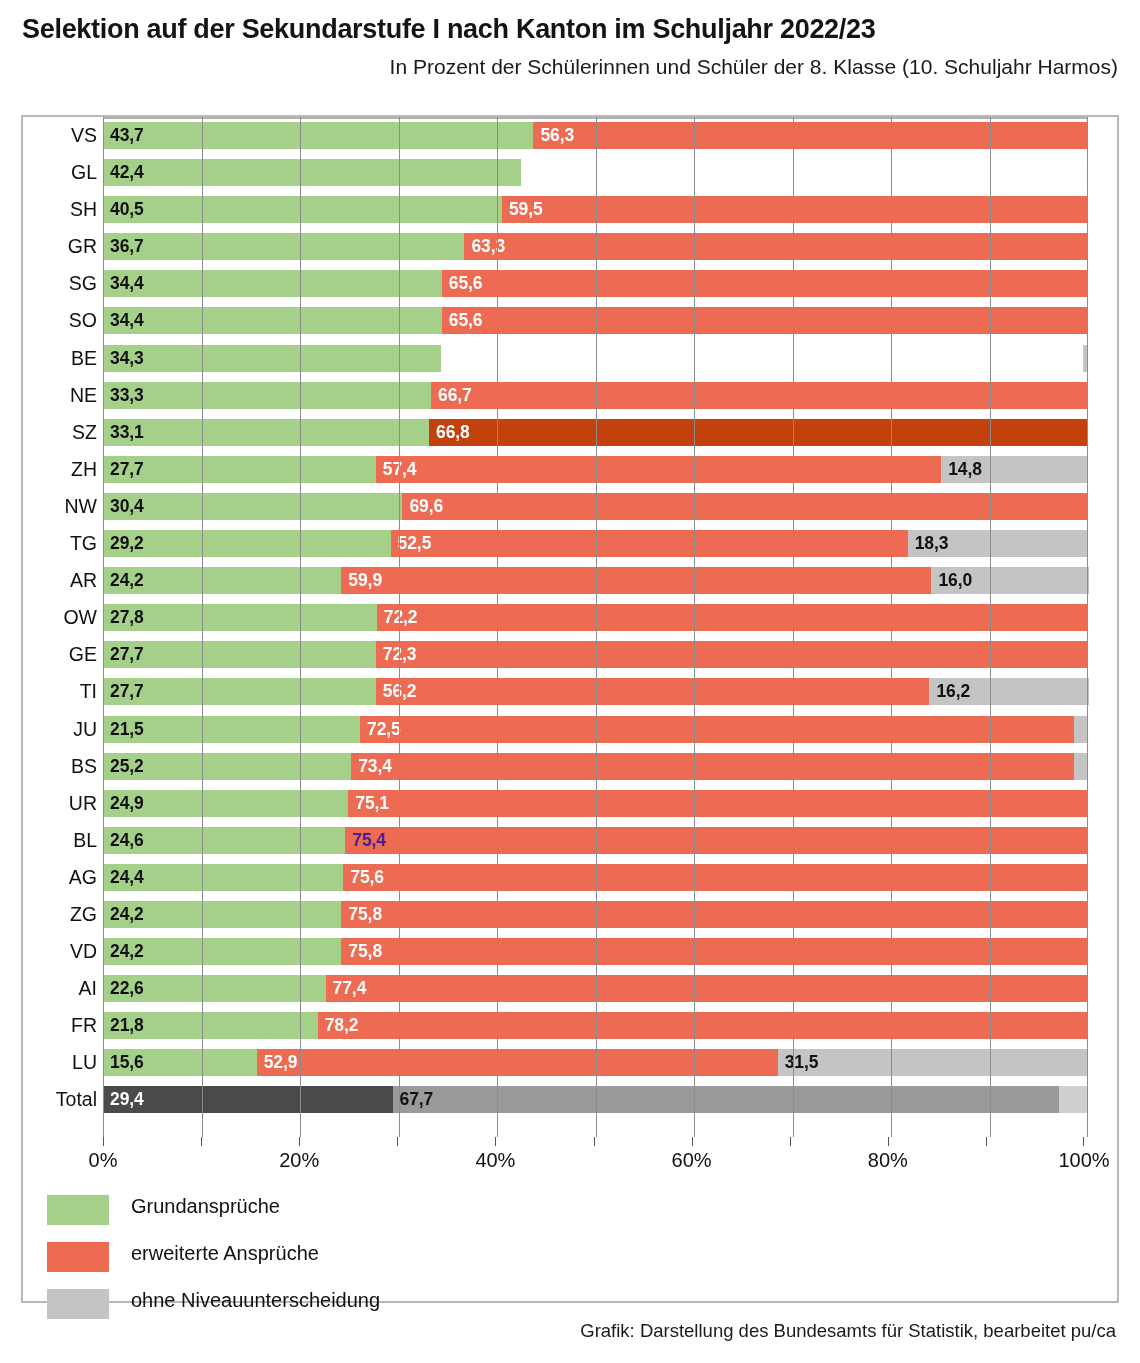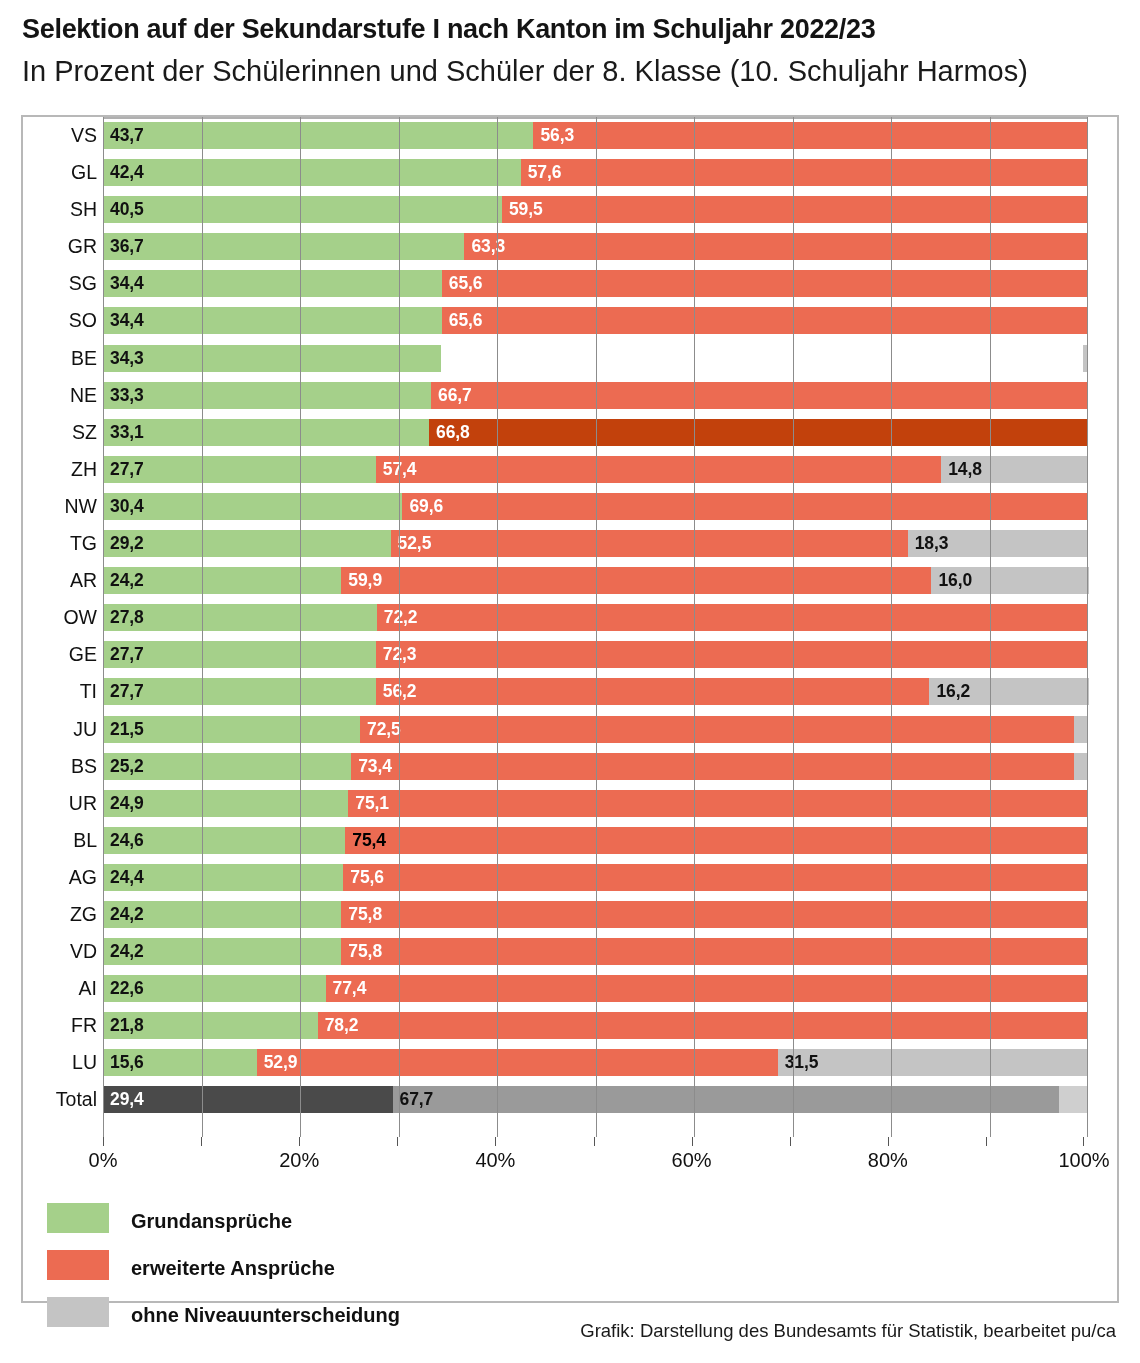--- a/index.html
+++ b/index.html
@@ -31,25 +31,26 @@
   }
   #chart-title {
     font-size: 27px;
     font-weight: bold;
     letter-spacing: -0.3px;
     line-height: 1.18;
     margin: 0;
     color: #141414;
   }
   #chart-subtitle {
-    font-size: 29px;
+    font-size: 21px;
     font-weight: normal;
     line-height: 1.2;
     margin: 8px 0 0 0;
     color: #1a1a1a;
+    text-align: right;
   }
 
   
   #chart-frame {
     position: absolute;
     left: 21px;
     top: 115px;
     width: 1098px;
     height: 1188px;
     border: 2px solid #b8b8b8;
@@ -168,24 +169,23 @@
 
   
   #legend {
     position: absolute;
     left: 24px;
     top: 1078px;
     width: 700px;
   }
   .legend-item {
     display: flex;
-    align-items: flex-end;
+    align-items: flex-start;
     height: 38px;
     margin-bottom: 9px;
-    font-weight: bold;
   }
   .legend-swatch {
     width: 62px;
     height: 30px;
     flex: 0 0 auto;
   }
   .legend-label {
     margin-left: 22px;
     font-size: 20px;
     color: #111111;
@@ -231,23 +231,20 @@
               </div>
             </div>
           </div>
           <div class="row">
             <div class="row-label">GL</div>
             <div class="row-track">
               <div class="bar">
                 <div class="seg" style="left: 0%; width: 42.4%; background: rgb(165, 208, 138);">
                   <span style="color: rgb(17, 17, 17);">42,4</span>
                 </div>
-                <div class="seg" style="left: 42.4%; width: 57.6%; background: rgb(236, 107, 82);">
-                  <span style="color: rgb(255, 255, 255);">57,6</span>
-                </div>
               </div>
             </div>
           </div>
           <div class="row">
             <div class="row-label">SH</div>
             <div class="row-track">
               <div class="bar">
                 <div class="seg" style="left: 0%; width: 40.5%; background: rgb(165, 208, 138);">
                   <span style="color: rgb(17, 17, 17);">40,5</span>
                 </div>
@@ -479,21 +476,21 @@
             </div>
           </div>
           <div class="row">
             <div class="row-label">BL</div>
             <div class="row-track">
               <div class="bar">
                 <div class="seg" style="left: 0%; width: 24.6%; background: rgb(165, 208, 138);">
                   <span style="color: rgb(17, 17, 17);">24,6</span>
                 </div>
                 <div class="seg" style="left: 24.6%; width: 75.4%; background: rgb(236, 107, 82);">
-                  <span style="color: #000000;">75,4</span>
+                  <span style="color: #4c1d95;">75,4</span>
                 </div>
               </div>
             </div>
           </div>
           <div class="row">
             <div class="row-label">AG</div>
             <div class="row-track">
               <div class="bar">
                 <div class="seg" style="left: 0%; width: 24.4%; background: rgb(165, 208, 138);">
                   <span style="color: rgb(17, 17, 17);">24,4</span>

